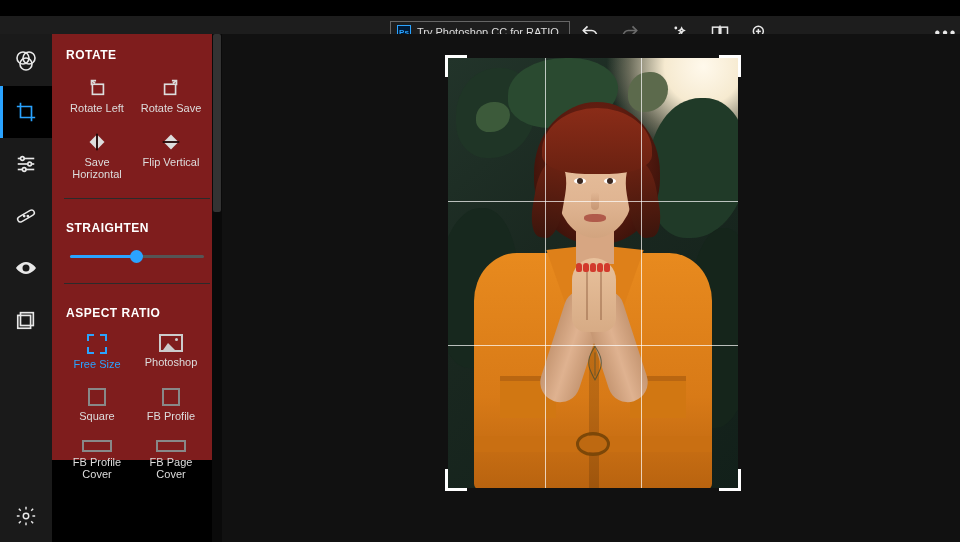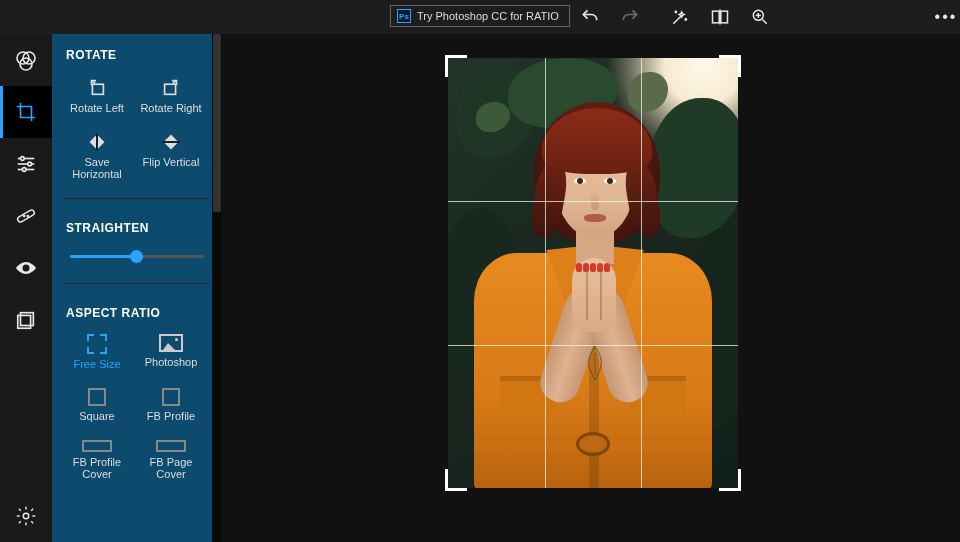--- a/index.html
+++ b/index.html
@@ -1,36 +1,36 @@
 <!DOCTYPE html>
 <html><head>
 <meta charset="utf-8">
 <style>
   * { box-sizing: border-box; margin: 0; padding: 0; font-family: "Segoe UI", Arial, sans-serif; }
   html, body { width: 960px; height: 542px; background: #000; color: #fff; overflow: hidden; }
 
   
-  .topbar { position:absolute; top:0; left:0; width:960px; height:34px; background:#1d1d1d; display:flex; align-items:center; }
+  .topbar { position:absolute; top:16px; left:0; width:960px; height:34px; background:#1d1d1d; display:flex; align-items:center; }
   .promo { position:absolute; left:390px; top:5px; height:22px; border:1px solid #666; display:flex; align-items:center; padding:0 10px 0 6px; font-size:11px; color:#ddd; cursor:pointer; }
   .promo .ps { width:14px; height:14px; background:#001a36; border:1px solid #2aa3ff; color:#2aa3ff; font-size:8px; font-weight:bold; display:flex; align-items:center; justify-content:center; margin-right:6px; }
   .topicons { position:absolute; top:0; height:34px; display:flex; align-items:center; }
   .ticon { width:40px; height:34px; display:flex; align-items:center; justify-content:center; cursor:pointer; color:#e8e8e8; }
   .ticon.dim { color:#6b6b6b; cursor:default; }
   .saveshare { position:absolute; left:813px; top:5px; height:24px; border:1px solid #aaa; display:flex; align-items:center; padding:0 10px 0 8px; font-size:12px; cursor:pointer; }
   .saveshare svg { margin-right:6px; }
   .dots { position:absolute; left:932px; top:0; width:28px; height:34px; display:flex; align-items:center; justify-content:center; cursor:pointer; font-size:16px; letter-spacing:2px; color:#e8e8e8; }
 
   
   .rail { position:absolute; left:0; top:34px; width:52px; height:508px; background:#1a1a1a; }
   .rail-item { width:52px; height:52px; display:flex; align-items:center; justify-content:center; cursor:pointer; color:#e8e8e8; }
   .rail-item.active { background:#000; border-left:3px solid #2aa3ff; color:#2aa3ff; padding-right:3px; }
   .rail-settings { position:absolute; bottom:0; }
 
   
-  .panel { position:absolute; left:52px; top:34px; width:170px; height:508px; background:#0c4a6e; color:#eee; }
+  .panel { position:absolute; left:52px; top:34px; width:170px; height:426px; background:#7f1d1d; color:#eee; }
   .scroll { position:absolute; left:160px; top:0; width:10px; height:508px; background:#0a0a0a; }
   .scroll-thumb { position:absolute; left:1px; top:0; width:8px; height:178px; background:#333; border-radius:2px; }
   .section-title { font-size:12px; font-weight:600; letter-spacing:0.5px; padding:14px 0 6px 14px; color:#fff; }
   .grid2 { display:flex; padding:4px 8px 6px 8px; }
   .cell { width:74px; display:flex; flex-direction:column; align-items:center; cursor:pointer; padding:4px 0; }
   .cell .label { font-size:11px; color:#ddd; text-align:center; margin-top:4px; line-height:12px; }
   .cell.active .label { color:#2aa3ff; }
   .divider { height:1px; background:#2b2b2b; margin:8px 12px; }
 
   .slider-wrap { padding:6px 18px 10px 18px; }
@@ -222,21 +222,21 @@
           <path d="M6 5l4 3"></path>
         </svg>
       <span class="label">Rotate Left</span>
     </div>
     <div class="cell">
       <svg width="22" height="22" viewBox="0 0 24 24" fill="none" stroke="#ddd" stroke-width="1.8">
           <rect x="5" y="9" width="12" height="11"></rect>
           <path d="M13 5h5v5"></path>
           <path d="M18 5l-4 3"></path>
         </svg>
-      <span class="label">Rotate Right</span>
+      <span class="label">Rotate Save</span>
     </div>
   </div>
   <div class="grid2">
     <div class="cell">
       <svg width="22" height="20" viewBox="0 0 24 24" fill="#ddd">
           <path d="M11 4v16L3 12z"></path>
           <path d="M13 4v16l8-8z"></path>
           <rect x="11.2" y="2" width="1.6" height="20" fill="#000"></rect>
         </svg>
       <span class="label">Save Horizontal</span>

